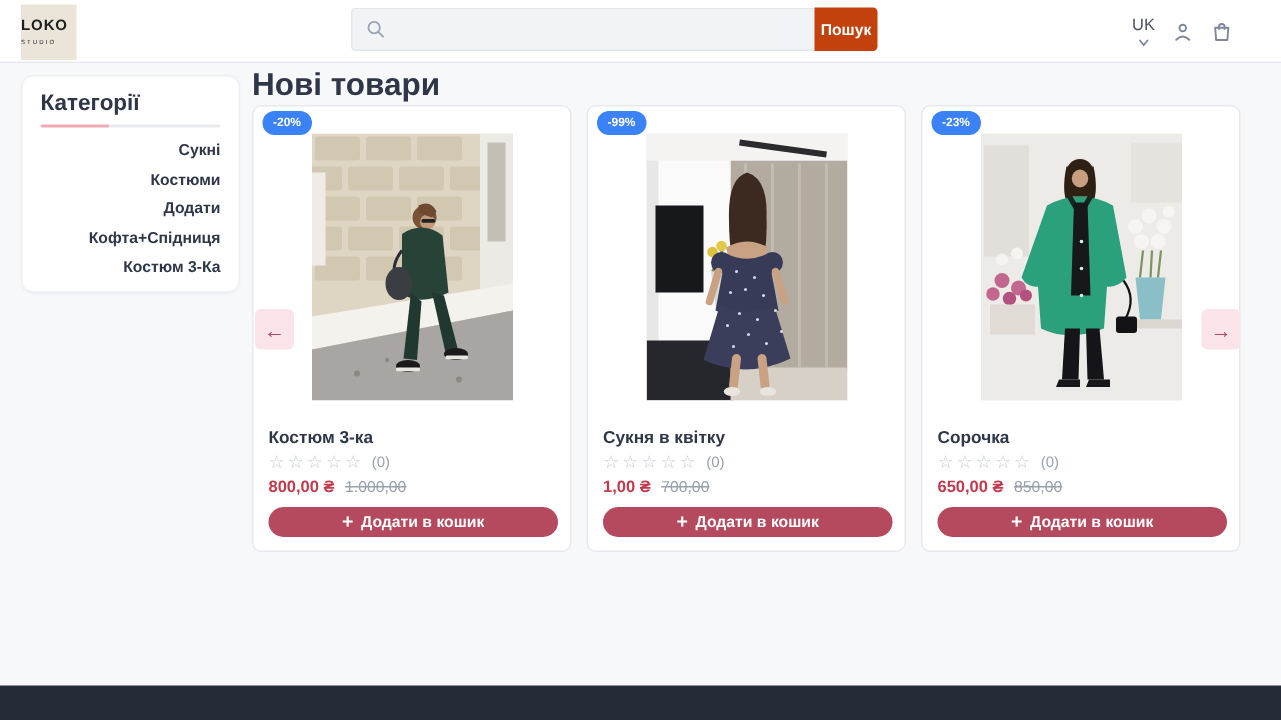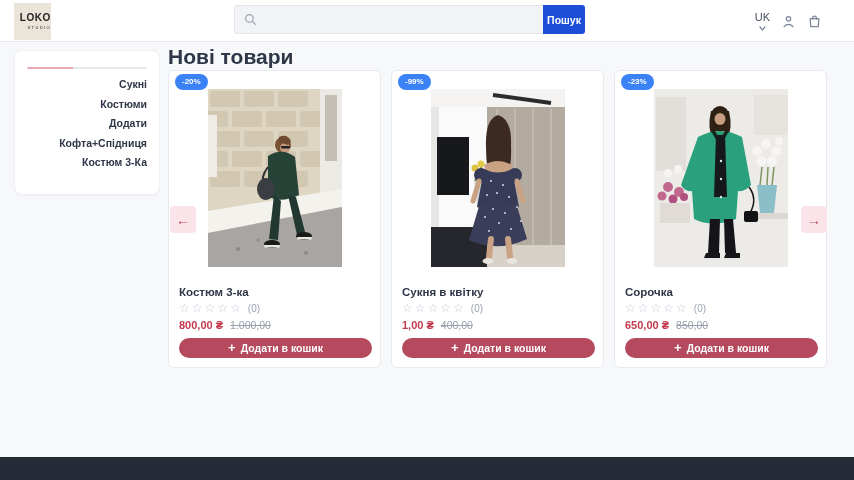--- a/index.html
+++ b/index.html
@@ -6,27 +6,27 @@
   html,body { width:854px; height:480px; }
   body {
     font-family:"Liberation Sans", sans-serif;
     background:#f7f8fa;
     position:relative;
     overflow:hidden;
     color:#2e3648;
   }
   
   .header { position:absolute; top:0; left:0; width:854px; height:42px; background:#ffffff; border-bottom:1px solid #e7e9ee; z-index:5; }
-  .logo { position:absolute; left:14px; top:3px; width:37px; height:37px; background:#ebe4d8; display:flex; flex-direction:column; align-items:flex-end; justify-content:center; cursor:pointer; }
+  .logo { position:absolute; left:14px; top:3px; width:37px; height:37px; background:#ebe4d8; display:flex; flex-direction:column; align-items:flex-start; justify-content:center; cursor:pointer; }
   .logo-main { font-size:10px; font-weight:bold; letter-spacing:.6px; color:#1e1e20; line-height:10px; }
   .logo-sub { font-size:4px; letter-spacing:1.4px; color:#1e1e20; margin-top:2px; }
   .searchbar { position:absolute; left:234px; top:5px; width:351px; height:29px; display:flex; }
   .search-input-wrap { flex:1; background:#f1f3f6; border:1px solid #e3e6eb; border-right:none; border-radius:3px 0 0 3px; display:flex; align-items:center; padding:0 9px; gap:7px; }
   .search-input { border:none; background:transparent; outline:none; flex:1; font-size:11px; color:#333; min-width:0; }
-  .search-btn { width:42px; background:#1d4ed8; color:#fff; border:none; font-size:10.5px; font-weight:bold; border-radius:0 3px 3px 0; cursor:pointer; font-family:inherit; }
+  .search-btn { width:42px; background:#c2410c; color:#fff; border:none; font-size:10.5px; font-weight:bold; border-radius:0 3px 3px 0; cursor:pointer; font-family:inherit; }
   .header-right { position:absolute; right:32px; top:0; height:42px; display:flex; align-items:center; gap:11px; }
   .lang { display:flex; align-items:center; gap:3px; font-size:11px; color:#4a5264; cursor:pointer;flex-direction:column; }
   .icon-btn { background:none; border:none; cursor:pointer; display:flex; align-items:center; padding:0; }
   
   .sidebar { position:absolute; left:14px; top:50px; width:146px; height:145px; background:#ffffff; border:1px solid #eef0f3; border-radius:8px; padding:10px 12px; box-shadow:0 1px 2px rgba(20,30,50,.04); }
   .sidebar-title { font-size:15px; font-weight:bold; color:#2e3648; line-height:16px; }
   .sidebar-rule { height:2px; margin-top:6px; background:linear-gradient(to right, #eeaab4 0 38%, #e8eaee 38% 100%); border-radius:1px; }
   .sidebar-items { margin-top:10px; display:flex; flex-direction:column; gap:8.5px;text-align:right; }
   .sidebar-item { font-size:10.5px; font-weight:bold; color:#2e3648; line-height:11px; cursor:pointer; }
   
@@ -96,20 +96,21 @@
         <svg width="15" height="16" viewBox="0 0 24 24" fill="none" stroke="#7e8798" stroke-width="2" stroke-linejoin="round">
           <path d="M5,8 H19 L18,21 H6 Z"></path>
             <path d="M9,10 V7 a3,3 0 0 1 6,0 v3"></path>
         </svg>
       </span>
     </button>
   </div>
 </header>
 
 <aside class="sidebar">
+  <div class="sidebar-title">Категорії</div>
   <div class="sidebar-rule"></div>
   <nav class="sidebar-items">
     <div class="sidebar-item">Сукні</div>
     <div class="sidebar-item">Костюми</div>
     <div class="sidebar-item">Додати</div>
     <div class="sidebar-item">Кофта+Спідниця</div>
     <div class="sidebar-item">Костюм 3-Ка</div>
   </nav>
 </aside>
 
@@ -235,21 +236,21 @@
       <ellipse cx="81" cy="172" rx="5.5" ry="3" fill="#e8e4de"></ellipse>
     </svg>
   </div>
   <div class="card-title">Сукня в квітку</div>
   <div class="stars-row">
     <span class="stars">☆☆☆☆☆</span>
     <span class="rating-count">(0)</span>
   </div>
   <div class="price-row">
     <span class="price">1,00 ₴</span>
-    <span class="old-price">400,00</span>
+    <span class="old-price">700,00</span>
   </div>
   <button class="add-btn">
     <span class="plus-glyph">+</span>
     <span>Додати в кошик</span>
   </button>
 </div>
 
 <div class="card card3">
   <span class="badge">-23%</span>
   <div class="card-img">

